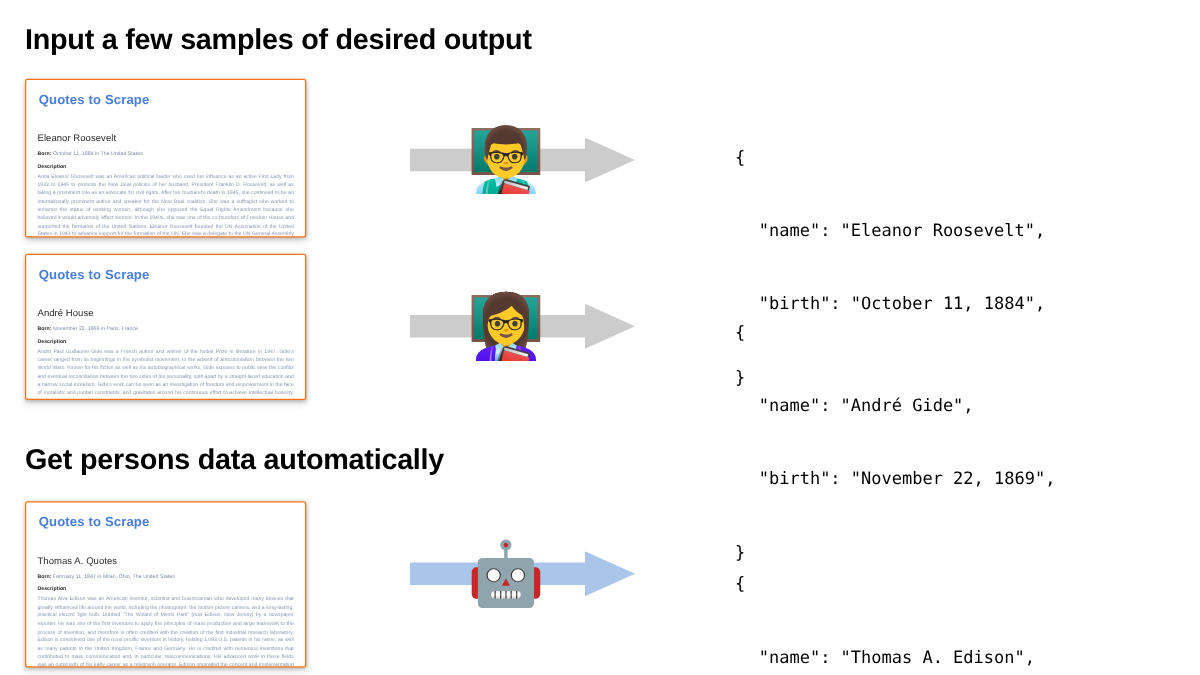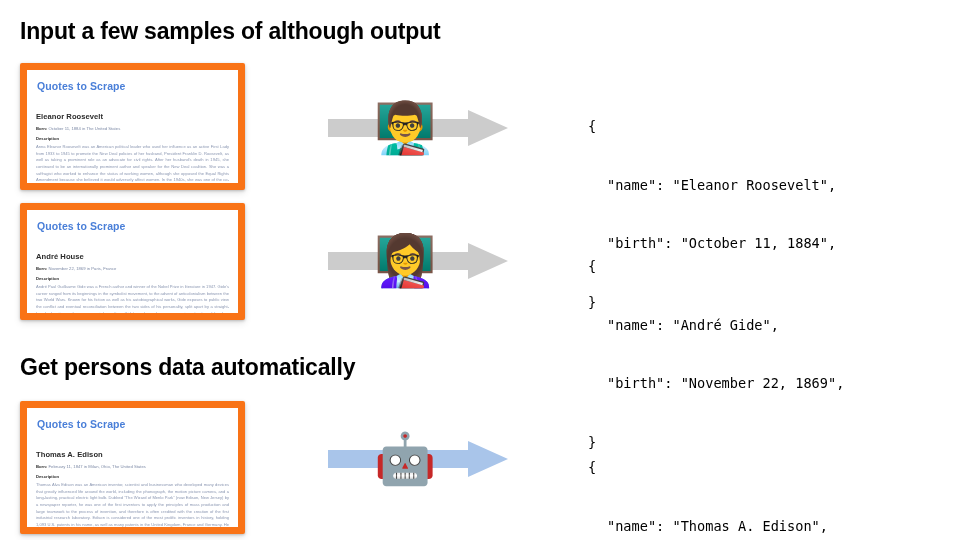--- a/index.html
+++ b/index.html
@@ -28,41 +28,41 @@
   }
   #heading-input  { top: 18px; }
   #heading-output { top: 354px; }
 
   
   .quote-card {
     position: absolute;
     left: 20px;
     width: 225px;
     background: #ffffff;
-    border: 7px solid #f97316;
+    border: 1px solid #f97316;
     border-radius: 2px;
     box-shadow: 0 1px 3px rgba(0,0,0,0.22), 0 3px 7px rgba(0,0,0,0.10);
     box-sizing: border-box;
     padding: 9px 9px 7px 9px;
     overflow: hidden;
   }
   #card-roosevelt { top: 63px;  height: 127px; }
   #card-gide      { top: 203px; height: 117px; }
   #card-edison    { top: 401px; height: 133px; }
 
   .card-brand {
     font-size: 10.5px;
     font-weight: bold;
     color: #4a7fd8;
     letter-spacing: 0.1px;
     margin: 1px 0 0 1px;
   }
   .card-person {
     font-size: 7.6px;
-    font-weight: bold;
+    font-weight: normal;
     color: #2b2b2b;
     margin-top: 20px;
     letter-spacing: 0.05px;
   }
   .card-born {
     font-size: 4.2px;
     color: #7d8aa6;
     margin-top: 4.5px;
     letter-spacing: 0.02px;
   }
@@ -123,21 +123,21 @@
     white-space: pre;
   }
   #json-roosevelt { top: 78px; }
   #json-gide      { top: 218px; }
   #json-edison    { top: 419px; }
   .json-indent { padding-left: 19px; }
 </style>
 </head>
 <body>
 
-<div id="heading-input" class="section-heading">Input a few samples of although output</div>
+<div id="heading-input" class="section-heading">Input a few samples of desired output</div>
 
 <div id="card-roosevelt" class="quote-card">
   <div class="card-brand">Quotes to Scrape</div>
   <div class="card-person">Eleanor Roosevelt</div>
   <div class="card-born"><b>Born:</b> <span>October 11, 1884 in The United States</span></div>
   <div class="card-desc-label">Description</div>
   <div class="card-desc-body">Anna Eleanor Roosevelt was an American political leader who used her influence as an active First Lady from 1933 to 1945 to promote the New Deal policies of her husband, President Franklin D. Roosevelt, as well as taking a prominent role as an advocate for civil rights. After her husband's death in 1945, she continued to be an internationally prominent author and speaker for the New Deal coalition. She was a suffragist who worked to enhance the status of working women, although she opposed the Equal Rights Amendment because she believed it would adversely affect women. In the 1940s, she was one of the co-founders of Freedom House and supported the formation of the United Nations. Eleanor Roosevelt founded the UN Association of the United States in 1943 to advance support for the formation of the UN. She was a delegate to the UN General Assembly from 1945 and 1952, a job for which she was appointed by President Harry S. Truman and confirmed by the United States Congress. During her time at the United Nations, chaired the committee that drafted and approved the Universal Declaration of Human Rights. President Truman called her the "First Lady of the World" in tribute to her human rights achievements. She was one of the most admired persons of the 20th century, according to Gallup's List of Widely Admired People.</div>
 </div>
 
 <div id="arrow-row-1" class="arrow-wrap">
@@ -173,21 +173,21 @@
   <div>{</div>
   <div class="json-indent">"name": "André Gide",</div>
   <div class="json-indent">"birth": "November 22, 1869",</div>
   <div>}</div>
 </div>
 
 <div id="heading-output" class="section-heading">Get persons data automatically</div>
 
 <div id="card-edison" class="quote-card">
   <div class="card-brand">Quotes to Scrape</div>
-  <div class="card-person">Thomas A. Edison</div>
+  <div class="card-person">Thomas A. Quotes</div>
   <div class="card-born"><b>Born:</b> <span>February 11, 1847 in Milan, Ohio, The United States</span></div>
   <div class="card-desc-label">Description</div>
   <div class="card-desc-body">Thomas Alva Edison was an American inventor, scientist and businessman who developed many devices that greatly influenced life around the world, including the phonograph, the motion picture camera, and a long-lasting, practical electric light bulb. Dubbed "The Wizard of Menlo Park" (now Edison, New Jersey) by a newspaper reporter, he was one of the first inventors to apply the principles of mass production and large teamwork to the process of invention, and therefore is often credited with the creation of the first industrial research laboratory. Edison is considered one of the most prolific inventors in history, holding 1,093 U.S. patents in his name, as well as many patents in the United Kingdom, France and Germany. He is credited with numerous inventions that contributed to mass communication and, in particular, telecommunications. His advanced work in these fields was an outgrowth of his early career as a telegraph operator. Edison originated the concept and implementation of electric-power generation and distribution to homes, businesses, and factories - a crucial development in the modern industrialised world. His first power station was on Manhattan Island, New York.</div>
 </div>
 
 <div id="arrow-row-3" class="arrow-wrap">
   <svg viewBox="0 0 180 36" preserveAspectRatio="none">
     <path d="M0,9 L140,9 L140,0 L180,18 L140,36 L140,27 L0,27 Z" fill="#a9c5ea"></path>
   </svg>
   <div class="arrow-emoji">🤖</div>

